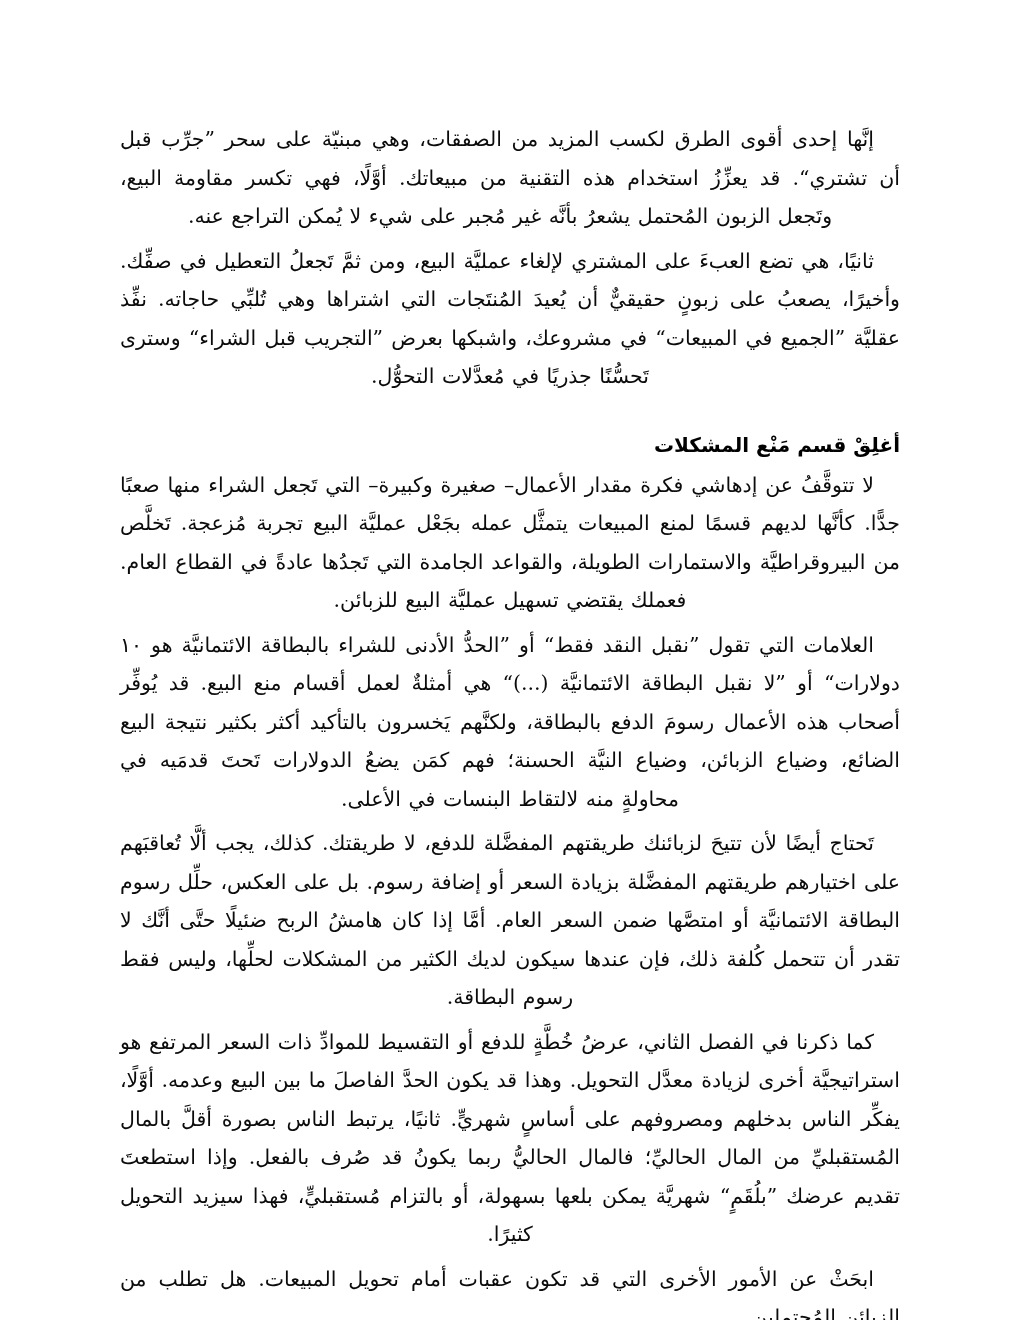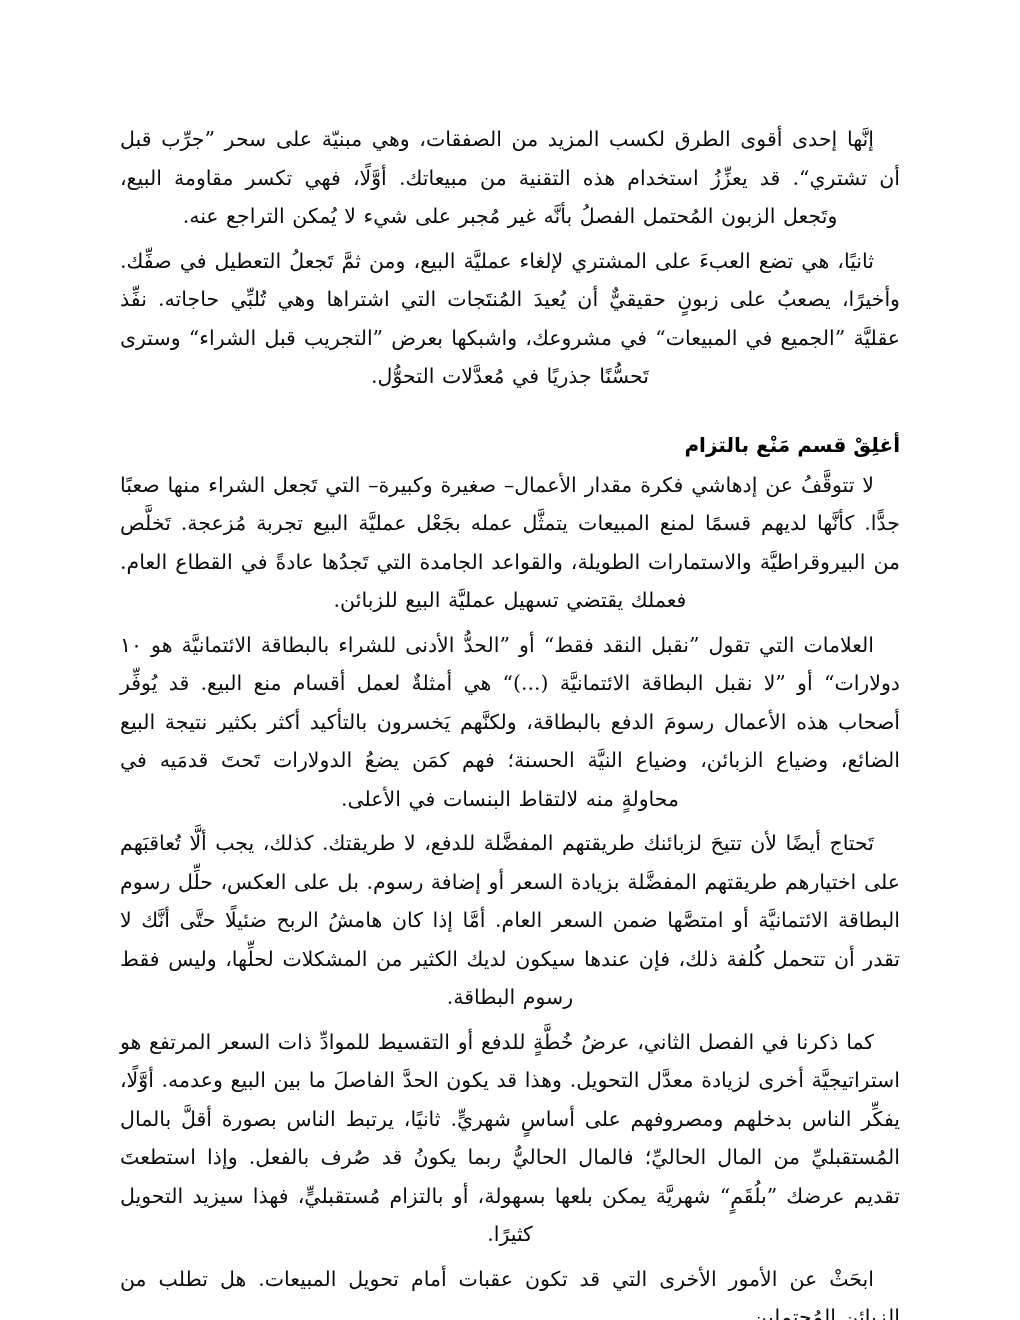--- a/index.html
+++ b/index.html
@@ -67,29 +67,29 @@
     color: #000000;
     letter-spacing: 0px;
   }
 </style>
 </head>
 <body>
 
 <div class="page">
   <div class="content">
 
-    <p class="para">إنَّها إحدى أقوى الطرق لكسب المزيد من الصفقات، وهي مبنيّة على سحر ”جرِّب قبل أن تشتري“. قد يعزِّزُ استخدام هذه التقنية من مبيعاتك. أوَّلًا، فهي تكسر مقاومة البيع، وتَجعل الزبون المُحتمل الفصلُ بأنَّه غير مُجبر على شيء لا يُمكن التراجع عنه.</p>
+    <p class="para">إنَّها إحدى أقوى الطرق لكسب المزيد من الصفقات، وهي مبنيّة على سحر ”جرِّب قبل أن تشتري“. قد يعزِّزُ استخدام هذه التقنية من مبيعاتك. أوَّلًا، فهي تكسر مقاومة البيع، وتَجعل الزبون المُحتمل يشعرُ بأنَّه غير مُجبر على شيء لا يُمكن التراجع عنه.</p>
 
     <div class="gap-sm"></div>
 
     <p class="para">ثانيًا، هي تضع العبءَ على المشتري لإلغاء عمليَّة البيع، ومن ثمَّ تَجعلُ التعطيل في صفِّك. وأخيرًا، يصعبُ على زبونٍ حقيقيٌّ أن يُعيدَ المُنتَجات التي اشتراها وهي تُلبِّي حاجاته. نفِّذ عقليَّة ”الجميع في المبيعات“ في مشروعك، واشبكها بعرض ”التجريب قبل الشراء“ وسترى تَحسُّنًا جذريًا في مُعدَّلات التحوُّل.</p>
 
     <div class="gap-lg"></div>
 
-    <h2 class="section-heading">أغلِقْ قسم مَنْع بالتزام</h2>
+    <h2 class="section-heading">أغلِقْ قسم مَنْع المشكلات</h2>
 
     <div class="gap-sm"></div>
 
     <p class="para">لا تتوقَّفُ عن إدهاشي فكرة مقدار الأعمال– صغيرة وكبيرة– التي تَجعل الشراء منها صعبًا جدًّا. كأنَّها لديهم قسمًا لمنع المبيعات يتمثَّل عمله بجَعْل عمليَّة البيع تجربة مُزعجة. تَخلَّص من البيروقراطيَّة والاستمارات الطويلة، والقواعد الجامدة التي تَجدُها عادةً في القطاع العام. فعملك يقتضي تسهيل عمليَّة البيع للزبائن.</p>
 
     <div class="gap-sm"></div>
 
     <p class="para">العلامات التي تقول ”نقبل النقد فقط“ أو ”الحدُّ الأدنى للشراء بالبطاقة الائتمانيَّة هو ١٠ دولارات“ أو ”لا نقبل البطاقة الائتمانيَّة (...)“ هي أمثلةٌ لعمل أقسام منع البيع. قد يُوفِّر أصحاب هذه الأعمال رسومَ الدفع بالبطاقة، ولكنَّهم يَخسرون بالتأكيد أكثر بكثير نتيجة البيع الضائع، وضياع الزبائن، وضياع النيَّة الحسنة؛ فهم كمَن يضعُ الدولارات تَحتَ قدمَيه في محاولةٍ منه لالتقاط البنسات في الأعلى.</p>
 
     <div class="gap-sm"></div>

